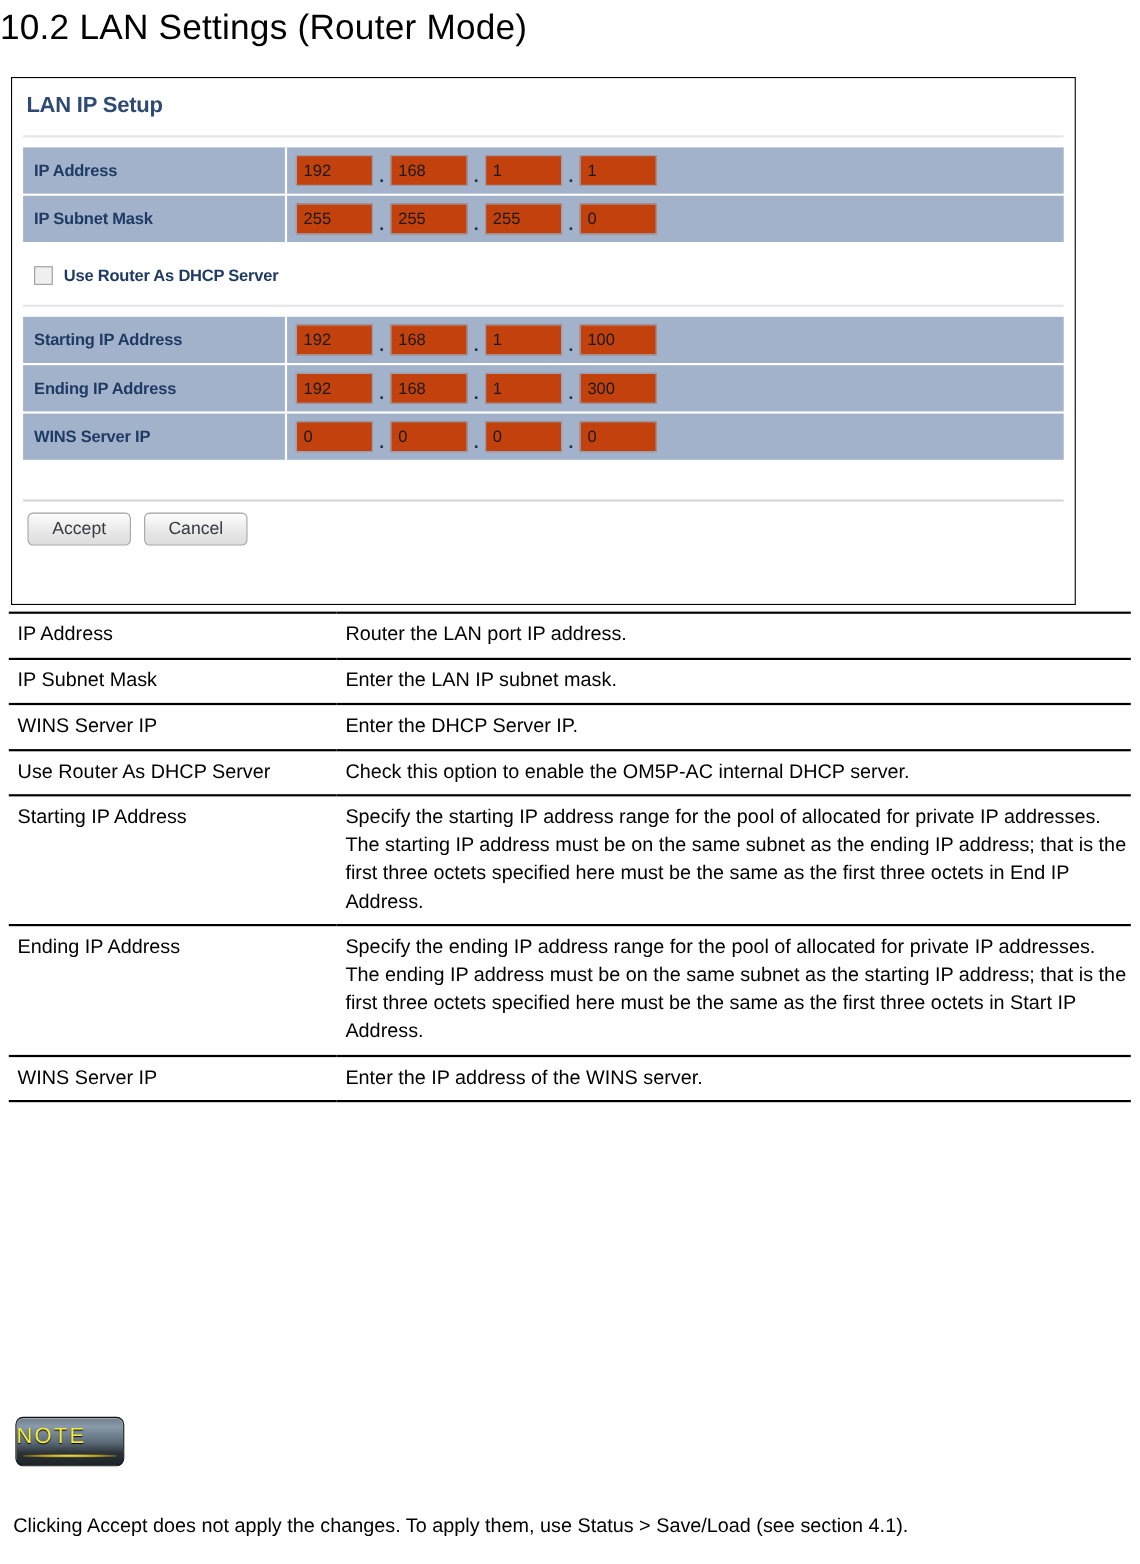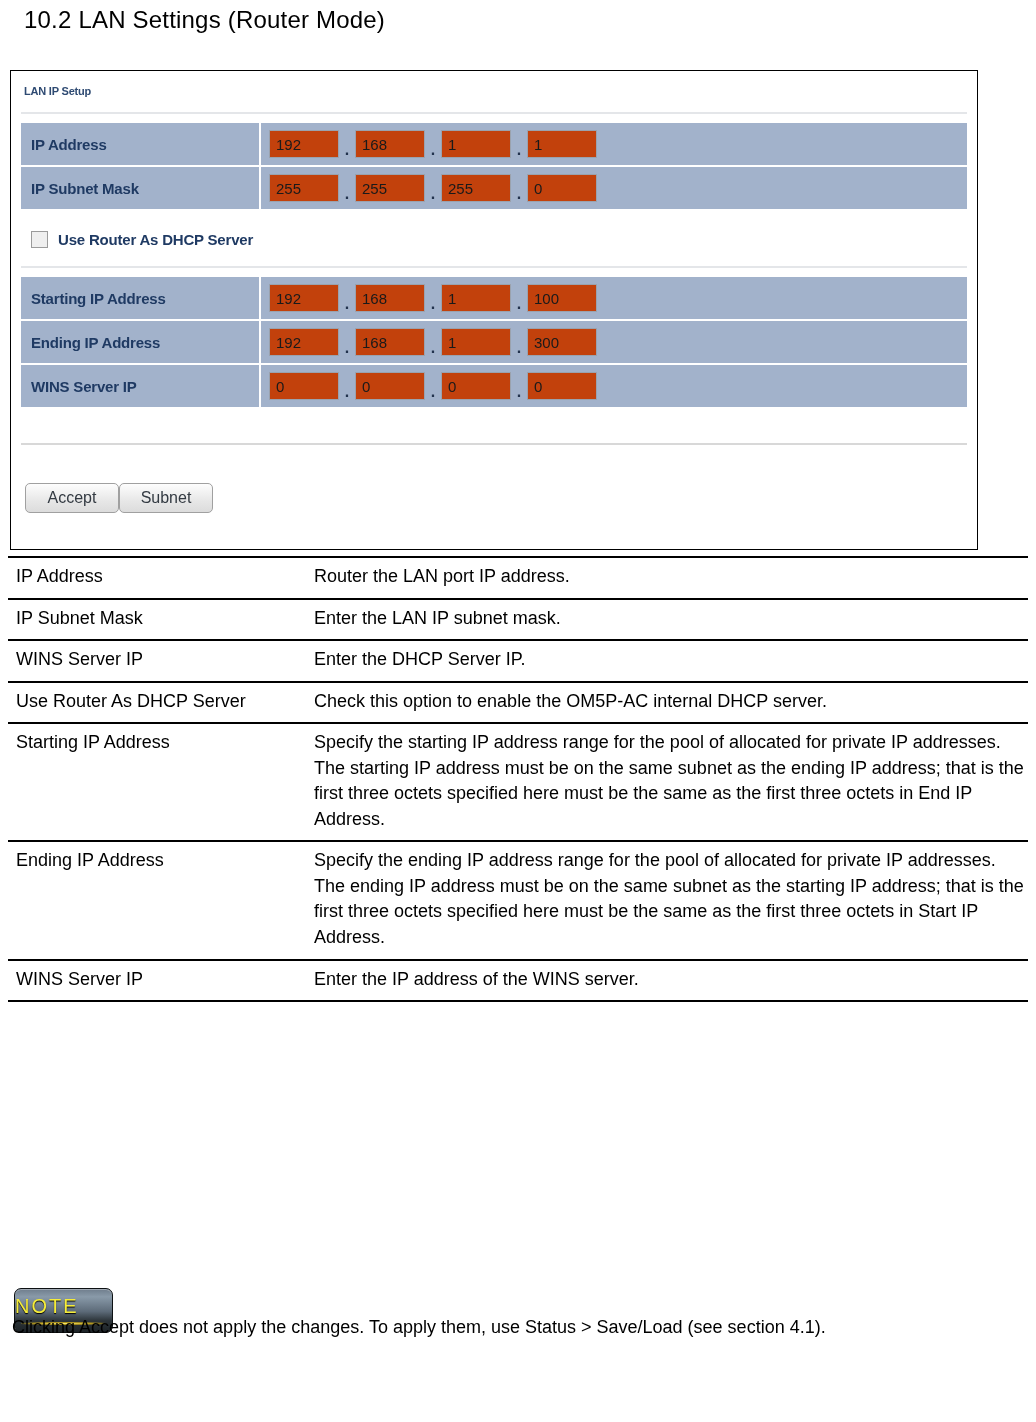--- a/index.html
+++ b/index.html
@@ -11,42 +11,42 @@
     width: 1036px;
     height: 1422px;
     font-family: "Liberation Sans", sans-serif;
     color: #000000;
     position: relative;
     overflow: hidden;
   }
 
   
   .page-heading {
-    font-size: 24px;
+    font-size: 32px;
     font-weight: 400;
     color: #000;
     margin: 0;
-    padding: 6px 0 0 24px;
+    padding: 6px 0 0 0;
     letter-spacing: 0.2px;
   }
 
   
   .ui-panel {
     position: absolute;
     left: 10px;
     top: 70px;
     width: 968px;
     height: 480px;
     border: 1px solid #000000;
     background: #ffffff;
     box-sizing: border-box;
     overflow: hidden;
   }
   .ui-panel-title {
-    font-size: 11px;
+    font-size: 20px;
     font-weight: bold;
     color: #2e4a72;
     padding: 14px 0 0 13px;
     letter-spacing: -0.2px;
   }
   .ui-divider {
     height: 2px;
     background: #e4e6e9;
     margin: 15px 10px 0 10px;
   }
@@ -130,21 +130,21 @@
     margin: 18px 10px 0 10px;
   }
   .ui-footer-divider {
     height: 2px;
     background: #d8d8d8;
     margin: 36px 10px 0 10px;
   }
   .ui-buttons {
     display: flex;
     padding: 10px 0 0 14px;
-    margin-top: 28px;
+    gap: 12px;
   }
   .ui-button {
     min-width: 94px;
     height: 30px;
     border: 1px solid #a0a0a0;
     border-radius: 5px;
     background: linear-gradient(#fdfdfd, #e7e7e7 60%, #dcdcdc);
     font-size: 16px;
     color: #333a42;
     display: flex;
@@ -211,21 +211,21 @@
     left: 6px;
     right: 6px;
     top: 33px;
     height: 3px;
     border-radius: 2px;
     background: radial-gradient(ellipse at center, #f7e96a 0%, #b79a1c 45%, rgba(40,36,10,0) 85%);
   }
   .closing-paragraph {
     position: absolute;
     left: 12px;
-    top: 1296px;
+    top: 1356px;
     width: 1015px;
     font-size: 18px;
     line-height: 1.55;
     color: #000;
   }
 </style>
 </head>
 <body>
 
 <h1 class="page-heading">10.2 LAN Settings (Router Mode)</h1>
@@ -306,21 +306,21 @@
           <span class="dot-sep">.</span>
           <div class="octet">0</div>
         </div>
       </div>
     </div>
 
   <div class="ui-footer-divider"></div>
 
   <div class="ui-buttons">
     <div class="ui-button">Accept</div>
-    <div class="ui-button">Subnet</div>
+    <div class="ui-button">Cancel</div>
   </div>
 
 </div>
 
 <table class="desc-table">
   <tbody id="desc-table-body">
       <tr class="first-row">
         <td class="desc-term">IP Address</td>
         <td class="desc-def">Router the LAN port IP address.</td>
       </tr>

